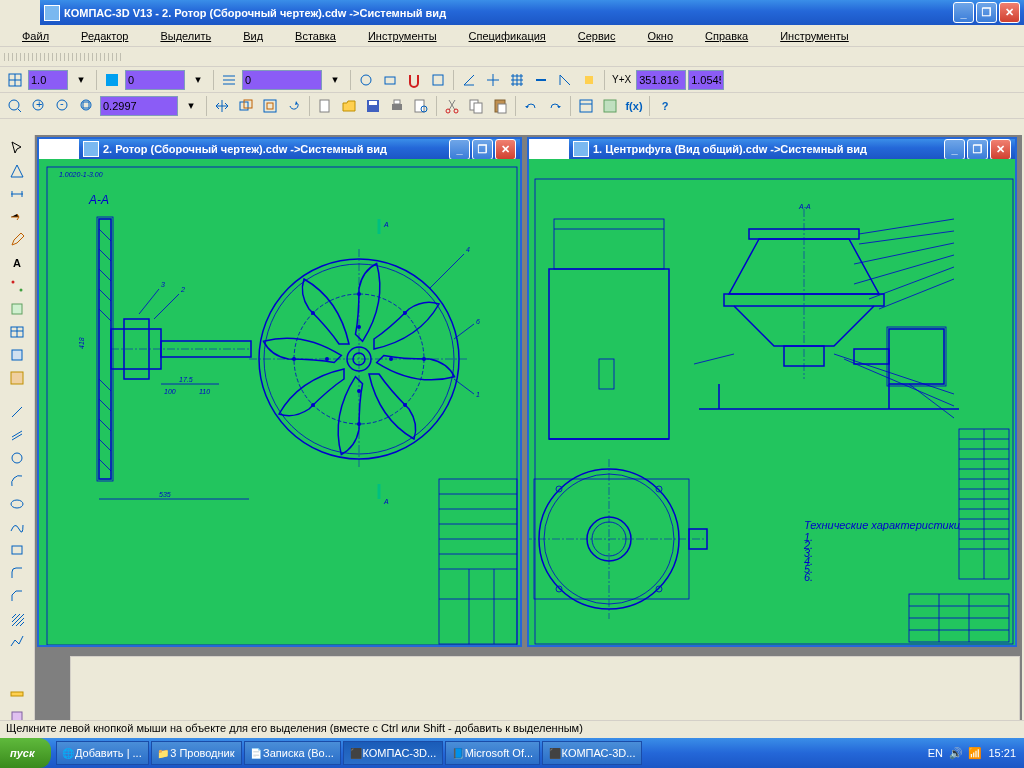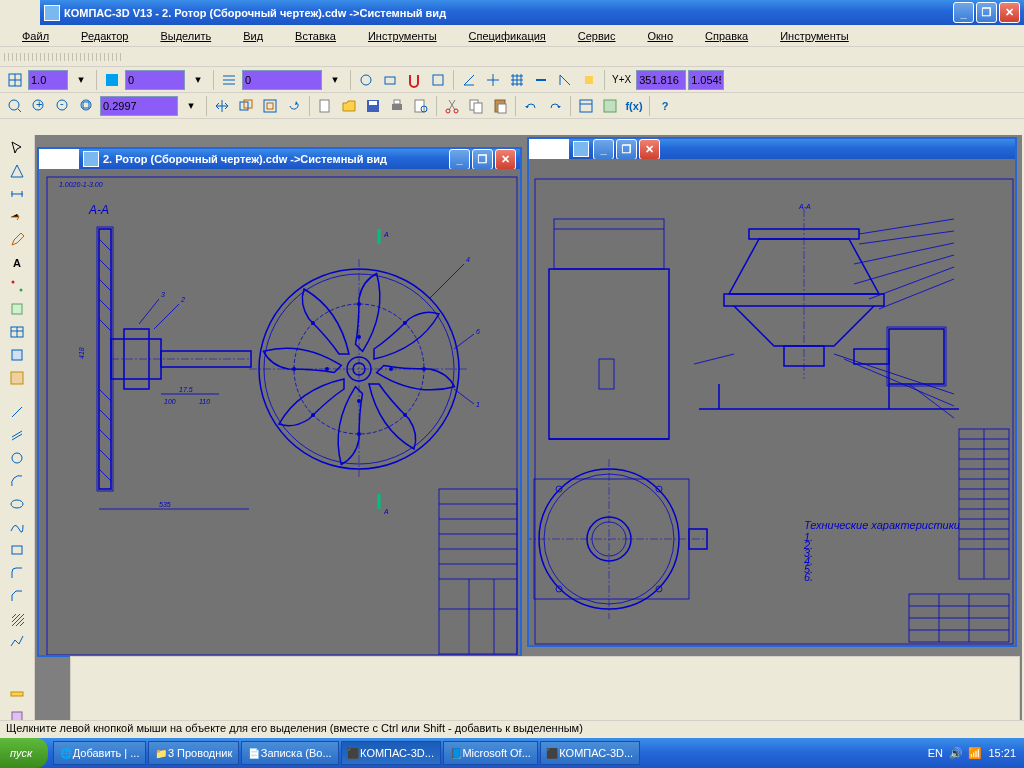--- a/index.html
+++ b/index.html
@@ -14,24 +14,24 @@
 .menubar span { padding:3px 8px; cursor:pointer; }
 .toolbar-row { height:26px; background:#ece9d8; border-bottom:1px solid #d4d0c8; display:flex; align-items:center; padding:1px 4px; gap:2px; }
 .tbtn { width:22px; height:22px; border:1px solid transparent; display:flex; align-items:center; justify-content:center; cursor:pointer; }
 .tsep { width:1px; height:20px; background:#c0beb0; margin:0 2px; }
 .tinput { height:20px; border:1px solid #7f9db9; background:#8b5cf6; padding:0 2px; font-size:11px; }
 .leftpanel { position:absolute; left:0; top:135px; width:35px; bottom:40px; background:#ece9d8; border-right:1px solid #d4d0c8; display:flex; flex-direction:column; align-items:center; padding-top:2px; gap:1px; }
 .leftpanel .tbtn { width:22px; height:22px; }
 .workspace { position:absolute; left:35px; top:135px; right:2px; bottom:40px; background:#7f7f7f; }
 .docwin { position:absolute; background:#fff; border:2px solid #2467d8; }
 .docwin .titlebar { height:20px; font-size:11px; }
-.doccanvas { position:absolute; top:20px; left:0; right:0; bottom:0; background:#737373; overflow:hidden; }
+.doccanvas { position:absolute; top:20px; left:0; right:0; bottom:0; background:#22c55e; overflow:hidden; }
 .statusbar { position:absolute; left:0; right:0; bottom:30px; height:18px; background:#ece9d8; border-top:1px solid #d4d0c8; padding:1px 6px; font-size:11px; }
 .taskbar { position:absolute; left:0; right:0; bottom:0; height:30px; background:linear-gradient(to bottom,#3a8ee8 0%,#2467d8 50%,#1b56c5 100%); display:flex; align-items:center; }
-.startbtn { height:30px; padding:0 16px 0 10px; background:linear-gradient(to bottom,#5fba3c,#3a8a1c); color:#fff; font-weight:normal; font-style:italic; display:flex; align-items:center; border-radius:0 12px 12px 0; cursor:pointer; }
+.startbtn { height:30px; padding:0 16px 0 10px; background:linear-gradient(to bottom,#5fba3c,#3a8a1c); color:#fff; font-weight:bold; font-style:italic; display:flex; align-items:center; border-radius:0 12px 12px 0; cursor:pointer; }
 .taskitem { height:24px; margin:0 1px; padding:0 6px; background:linear-gradient(to bottom,#4a8ed8,#2a6ec8); border:1px solid #1a4ca8; color:#fff; display:flex; align-items:center; cursor:pointer; font-size:10px; max-width:140px; overflow:hidden; white-space:nowrap; }
 .taskitem.active { background:linear-gradient(to bottom,#1a5cb8,#2a6ec8); }
 .tray { margin-left:auto; padding:0 8px; color:#fff; display:flex; align-items:center; gap:6px; font-size:10px; }
 svg { display:block; }
 .drawing { stroke:#0000cc; stroke-width:1.5; fill:none; }
 .drawing-thin { stroke:#0000cc; stroke-width:0.8; fill:none; }
 .drawing-center { stroke:#0000cc; stroke-width:0.5; stroke-dasharray:8 2 2 2; fill:none; }
 .drawing-text { fill:#0000cc; font-size:7px; font-style:italic; }
 .bottompanel { position:absolute; left:35px; right:2px; height:70px; background:#ece9d8; border:1px solid #d4d0c8; }
 .hl { text-decoration:underline; }
@@ -409,21 +409,21 @@
     </div>
   <div class="tbtn">
       <svg width="16" height="16">
         <rect x="3" y="3" width="10" height="10" fill="#e0c0f0" stroke="#8060a0"></rect>
       </svg>
     </div>
 </div>
 
 <div class="workspace">
 
-  <div class="docwin" style="left:2px;top:12px;width:485px;height:510px">
+  <div class="docwin" style="left:2px;top:2px;width:485px;height:510px">
     <div class="titlebar">
       <div class="icon"></div>
       <div class="title">2. Ротор (Сборочный чертеж).cdw -&gt;Системный вид</div>
       <div class="winbtns">
         <div class="winbtn">_</div>
         <div class="winbtn">❐</div>
         <div class="winbtn close">✕</div>
       </div>
     </div>
     <div class="doccanvas">
@@ -534,20 +534,21 @@
           <line x1="30" y1="90" x2="30" y2="165" class="drawing-thin"></line>
           <line x1="55" y1="90" x2="55" y2="165" class="drawing-thin"></line>
         </g>
       </svg>
     </div>
   </div>
 
   <div class="docwin" style="left:492px;top:2px;width:490px;height:510px">
     <div class="titlebar">
       <div class="icon"></div>
+      <div class="title">1. Центрифуга (Вид общий).cdw -&gt;Системный вид</div>
       <div class="winbtns">
         <div class="winbtn">_</div>
         <div class="winbtn">❐</div>
         <div class="winbtn close">✕</div>
       </div>
     </div>
     <div class="doccanvas">
       <svg width="490" height="490">
         <rect x="6" y="20" width="478" height="465" class="drawing-thin"></rect>
 

